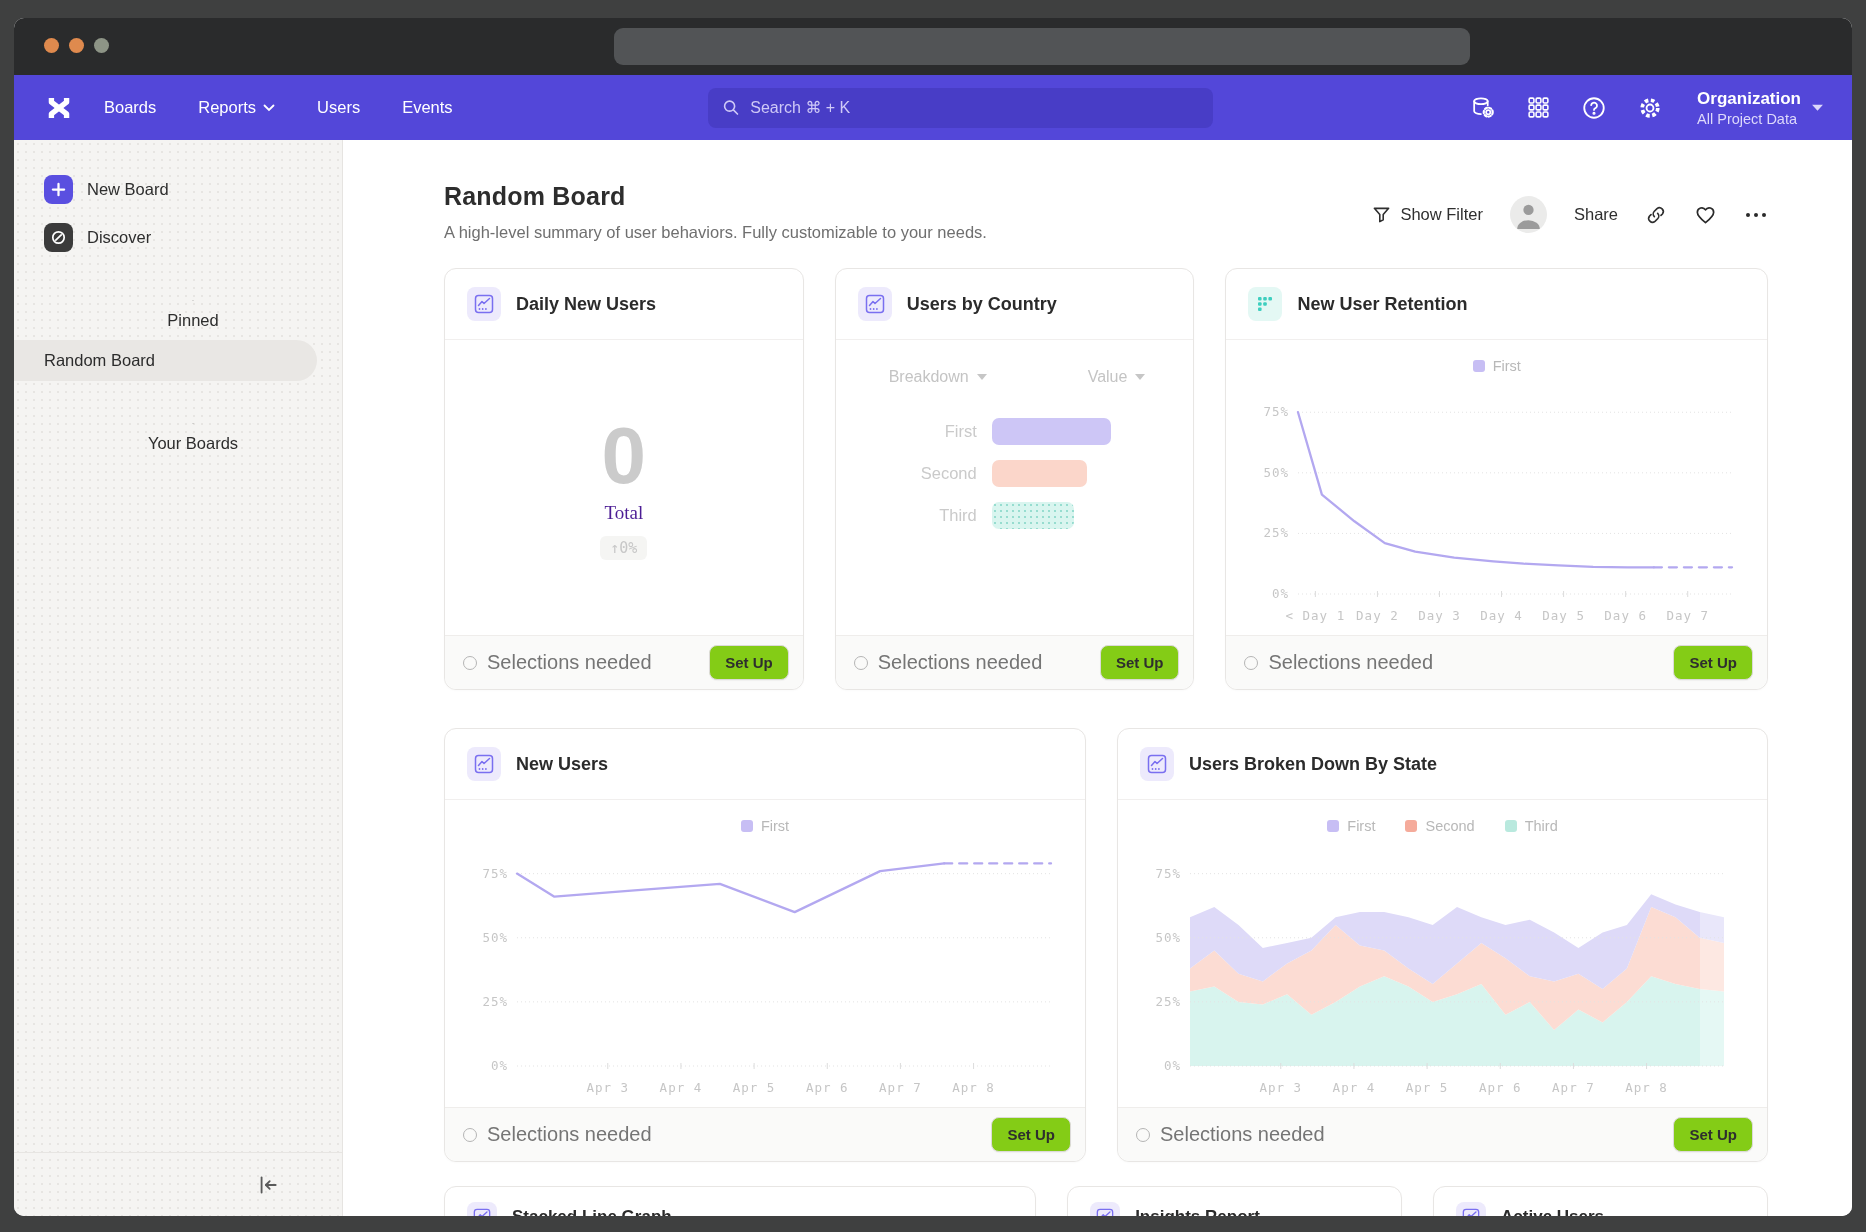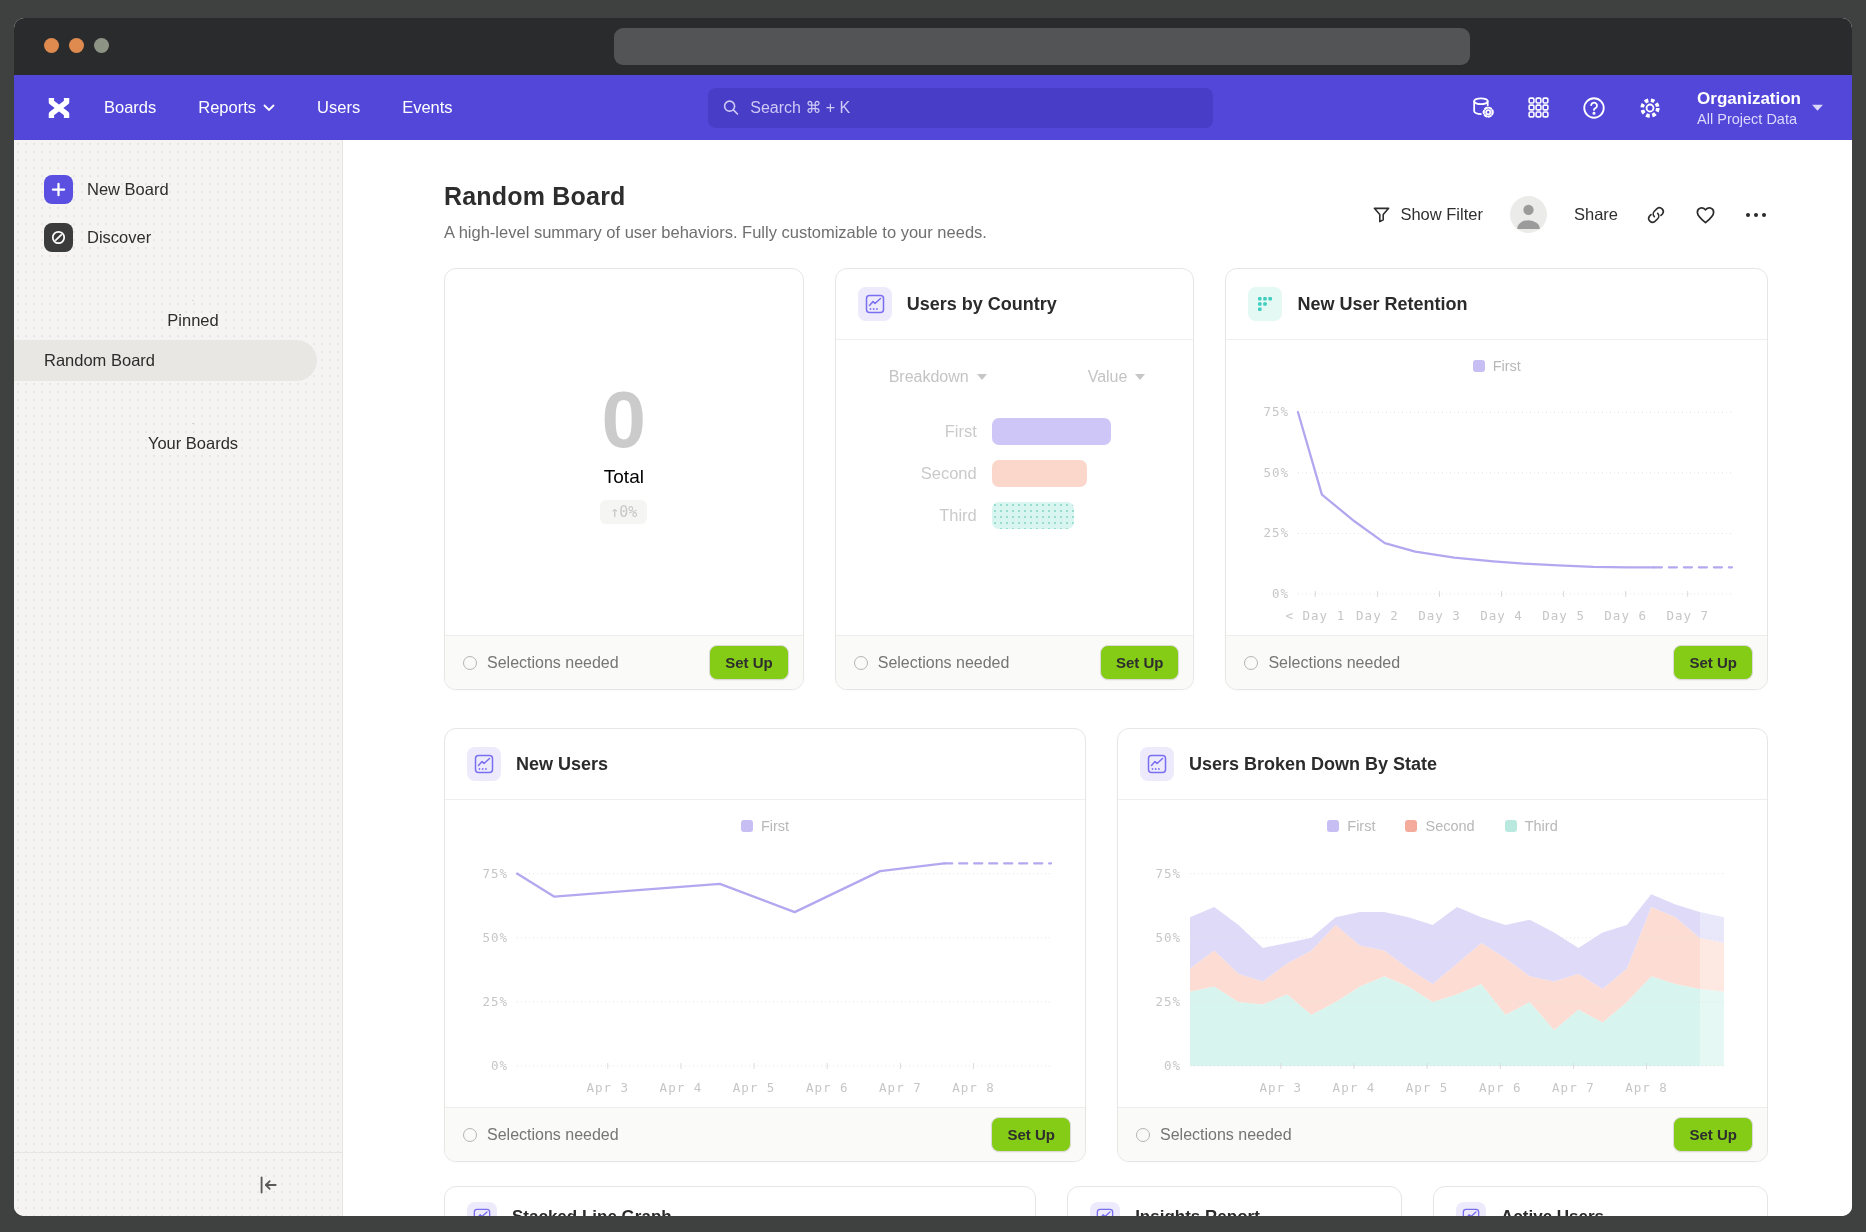--- a/index.html
+++ b/index.html
@@ -68,30 +68,30 @@
   .card { background:#fff; border:1px solid #e8e6e4; border-radius:12px; display:flex; flex-direction:column;
           box-shadow:0 1px 2px rgba(0,0,0,0.02); }
   .card-head { display:flex; align-items:center; gap:15px; padding:18px 22px; border-bottom:1px solid #f1efee; }
   .chart-ic { width:34px; height:34px; border-radius:8px; display:flex; align-items:center; justify-content:center; flex:0 0 auto; }
   .ic-purple { background:#edeafc; }
   .ic-teal { background:#e4f8f4; }
   .card-title { font-size:18px; font-weight:700; color:#2b2b2b; }
   .card-body { flex:1; min-height:0; }
   .card-foot { background:#fafaf9; border-top:1px solid #efedeb; border-radius:0 0 12px 12px;
                display:flex; align-items:center; padding:9px 14px 9px 18px; }
-  .foot-status { display:flex; align-items:center; gap:10px; font-size:16px; color:#757575; flex:1; }
+  .foot-status { display:flex; align-items:center; gap:10px; font-size:20px; color:#757575; flex:1; }
   .foot-circle { width:14px; height:14px; border:1.5px solid #b5b5b5; border-radius:50%; display:inline-block; }
   .setup-btn { background:#84cc16; border:1px solid #dcdad8; border-radius:8px; padding:8px 15px;
                font-size:15px; font-weight:700; color:#2e2e2e; font-family:"Liberation Sans",sans-serif;
                box-shadow:0 1px 1px rgba(0,0,0,0.04); cursor:pointer; }
 
   
   .kpi-body { display:flex; flex-direction:column; align-items:center; justify-content:center; }
   .kpi-value { font-size:80px; font-weight:600; color:#cbcbcb; line-height:1; }
-  .kpi-label { font-size:19px; color:#000000; margin-top:6px; }
+  .kpi-label { font-size:19px; color:#4c1d95; margin-top:6px;font-family:Liberation Serif, serif; }
   .kpi-delta { margin-top:12px; background:#f5f5f3; color:#c7c7c7; font-family:"DejaVu Sans Mono",monospace;
                font-size:15px; padding:3px 10px; border-radius:6px; }
 
   
   .uc-body { padding-top:28px; }
   .uc-cols { display:flex; font-size:16px; color:#c4c4c4; }
   .uc-col { display:flex; align-items:center; justify-content:center; gap:8px; }
   .uc-col:first-child { flex:0 0 57%; }
   .uc-col:last-child { flex:1; }
   .uc-rows { margin-top:32px; }
@@ -296,20 +296,32 @@
                     <circle cx="12" cy="4" r="2"></circle>
                     <circle cx="20" cy="4" r="2"></circle>
                   </svg>
               </span>
             </div>
           </div>
 
           <div class="row row1">
 
             <div class="card" style="width:360px; height:422px;">
+              <div class="card-head">
+                <span class="chart-ic ic-purple">
+                  <svg width="20" height="20" viewBox="0 0 20 20" fill="none" stroke="#7a6ff0" stroke-width="1.5">
+                      <rect x="1.5" y="1.5" width="17" height="17" rx="3"></rect>
+                      <path d="M4.5 11.5 L8 7.5 L10 9.5 L15.5 4.5" stroke-linecap="round" stroke-linejoin="round"></path>
+                      <circle cx="5.5" cy="15" r="0.9" fill="#7a6ff0" stroke="none"></circle>
+                      <circle cx="8.7" cy="15" r="0.9" fill="#7a6ff0" stroke="none"></circle>
+                      <circle cx="11.9" cy="15" r="0.9" fill="#7a6ff0" stroke="none"></circle>
+                    </svg>
+                </span>
+                <span class="card-title">Daily New Users</span>
+              </div>
               <div class="card-body kpi-body">
                 <div class="kpi-value">0</div>
                 <div class="kpi-label">Total</div>
                 <div class="kpi-delta">↑0%</div>
               </div>
               <div class="card-foot">
                 <span class="foot-status">
                     <span class="foot-circle"></span>
                     <span>Selections needed</span>
                   </span>

